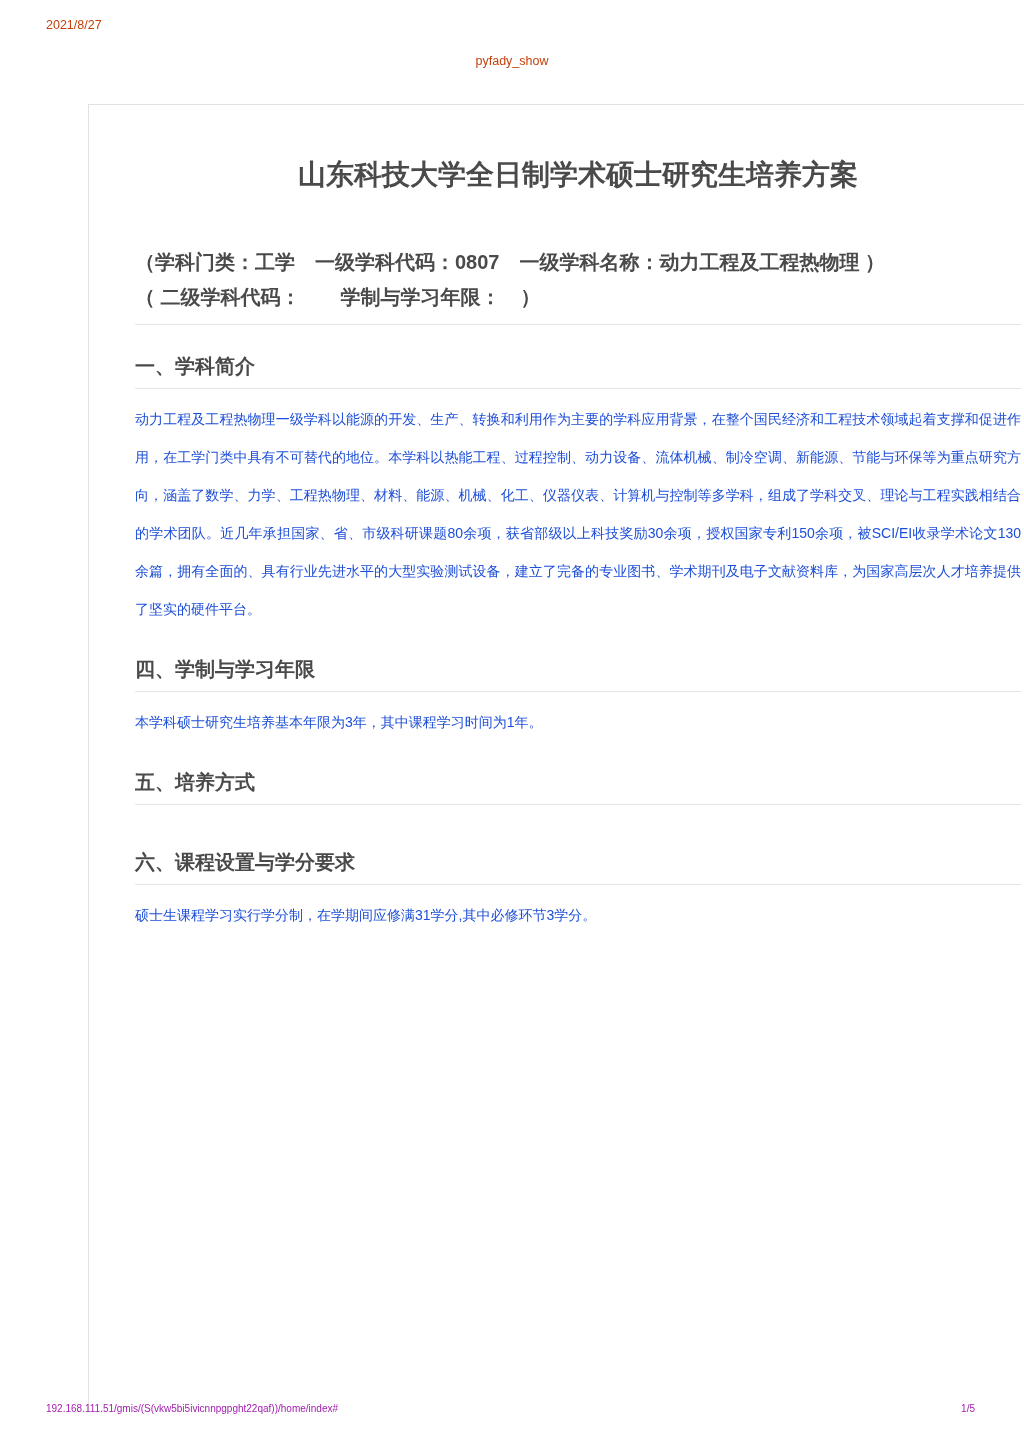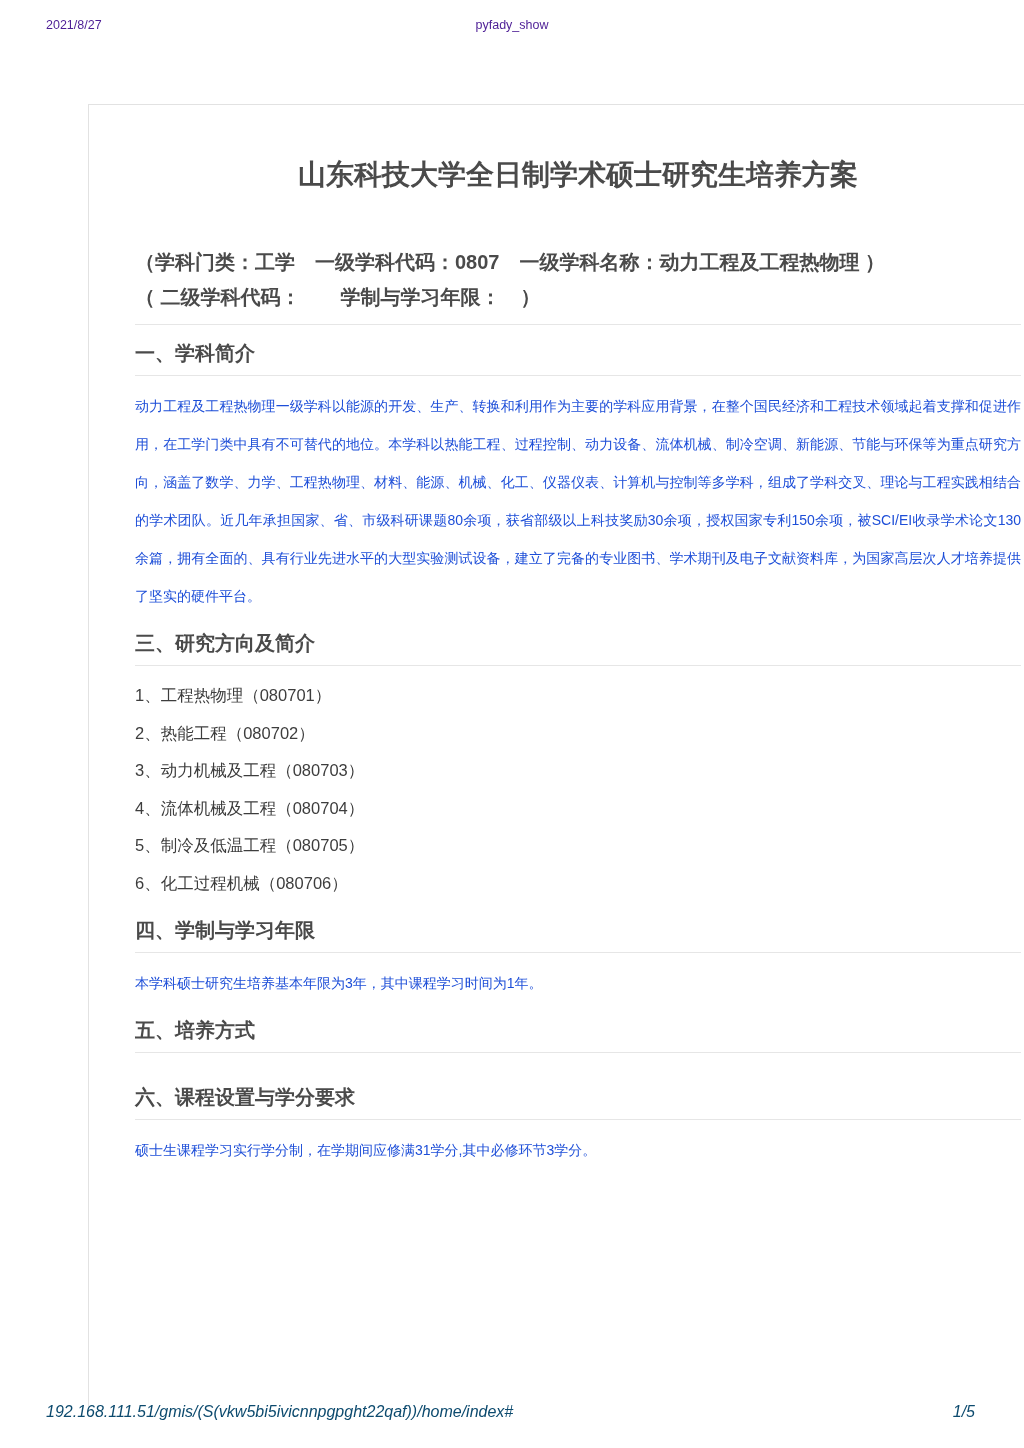--- a/index.html
+++ b/index.html
@@ -15,32 +15,31 @@
     height: 1448px;
     background: #ffffff;
     overflow: hidden;
   }
   
   .print-header {
     position: absolute;
     top: 18px; left: 0; right: 0;
     height: 18px;
     font-size: 12.5px;
-    color: #4c1d95;
+    color: #c2410c;
     padding-left: 29px;
   }
   .print-header .ph-date { position: absolute; left: 46px; top: 0; }
-  .print-header .ph-title { position: absolute; left: 0; right: 0; text-align: center; }
+  .print-header .ph-title { position: absolute; left: 0; right: 0; text-align: center; margin-top: 36px; }
   .print-footer {
     position: absolute;
     top: 1403px; left: 0; right: 0;
     height: 18px;
-    font-size: 16px;
-    color: #0c4a6e;
-    font-style: italic;
+    font-size: 10px;
+    color: #a21caf;
   }
   .print-footer .pf-url { position: absolute; left: 46px; top: 0; }
   .print-footer .pf-page { position: absolute; right: 49px; top: 0; }
   
   .card {
     position: absolute;
     left: 88px;
     top: 104px;
     width: 980px;
     height: 1308px;
@@ -66,21 +65,21 @@
   }
   .meta-line { line-height: 35px; white-space: pre-wrap; }
   .rule {
     border: none;
     border-top: 1px solid #e6e6e6;
     height: 0;
     margin: 0;
   }
   .rule-meta { margin-top: 9px; }
   .sec-heading {
-    margin-top: 13px;
+    margin-top: 26px;
     font-size: 20px;
     font-weight: bold;
     color: #4a4a4a;
     line-height: 30px;
   }
   .rule-heading { margin-top: 7px; }
   .body-par {
     margin-top: 11px;
     font-size: 14px;
     line-height: 38px;
@@ -115,32 +114,20 @@
     </div>
     <hr class="rule rule-meta">
 
     <section>
       <h2 class="sec-heading">一、学科简介</h2>
       <hr class="rule rule-heading">
       <p class="body-par">动力工程及工程热物理一级学科以能源的开发、生产、转换和利用作为主要的学科应用背景，在整个国民经济和工程技术领域起着支撑和促进作用，在工学门类中具有不可替代的地位。本学科以热能工程、过程控制、动力设备、流体机械、制冷空调、新能源、节能与环保等为重点研究方向，涵盖了数学、力学、工程热物理、材料、能源、机械、化工、仪器仪表、计算机与控制等多学科，组成了学科交叉、理论与工程实践相结合的学术团队。近几年承担国家、省、市级科研课题80余项，获省部级以上科技奖励30余项，授权国家专利150余项，被SCI/EI收录学术论文130余篇，拥有全面的、具有行业先进水平的大型实验测试设备，建立了完备的专业图书、学术期刊及电子文献资料库，为国家高层次人才培养提供了坚实的硬件平台。</p>
     </section>
 
 
-    <section>
-      <h2 class="sec-heading">三、研究方向及简介</h2>
-      <hr class="rule rule-heading">
-      <div class="list-block">
-        <div class="list-item">1、工程热物理（080701）</div>
-        <div class="list-item">2、热能工程（080702）</div>
-        <div class="list-item">3、动力机械及工程（080703）</div>
-        <div class="list-item">4、流体机械及工程（080704）</div>
-        <div class="list-item">5、制冷及低温工程（080705）</div>
-        <div class="list-item">6、化工过程机械（080706）</div>
-      </div>
-    </section>
 
     <section>
       <h2 class="sec-heading">四、学制与学习年限</h2>
       <hr class="rule rule-heading">
       <p class="body-par">本学科硕士研究生培养基本年限为3年，其中课程学习时间为1年。</p>
     </section>
 
     <section>
       <h2 class="sec-heading">五、培养方式</h2>
       <hr class="rule rule-heading">

